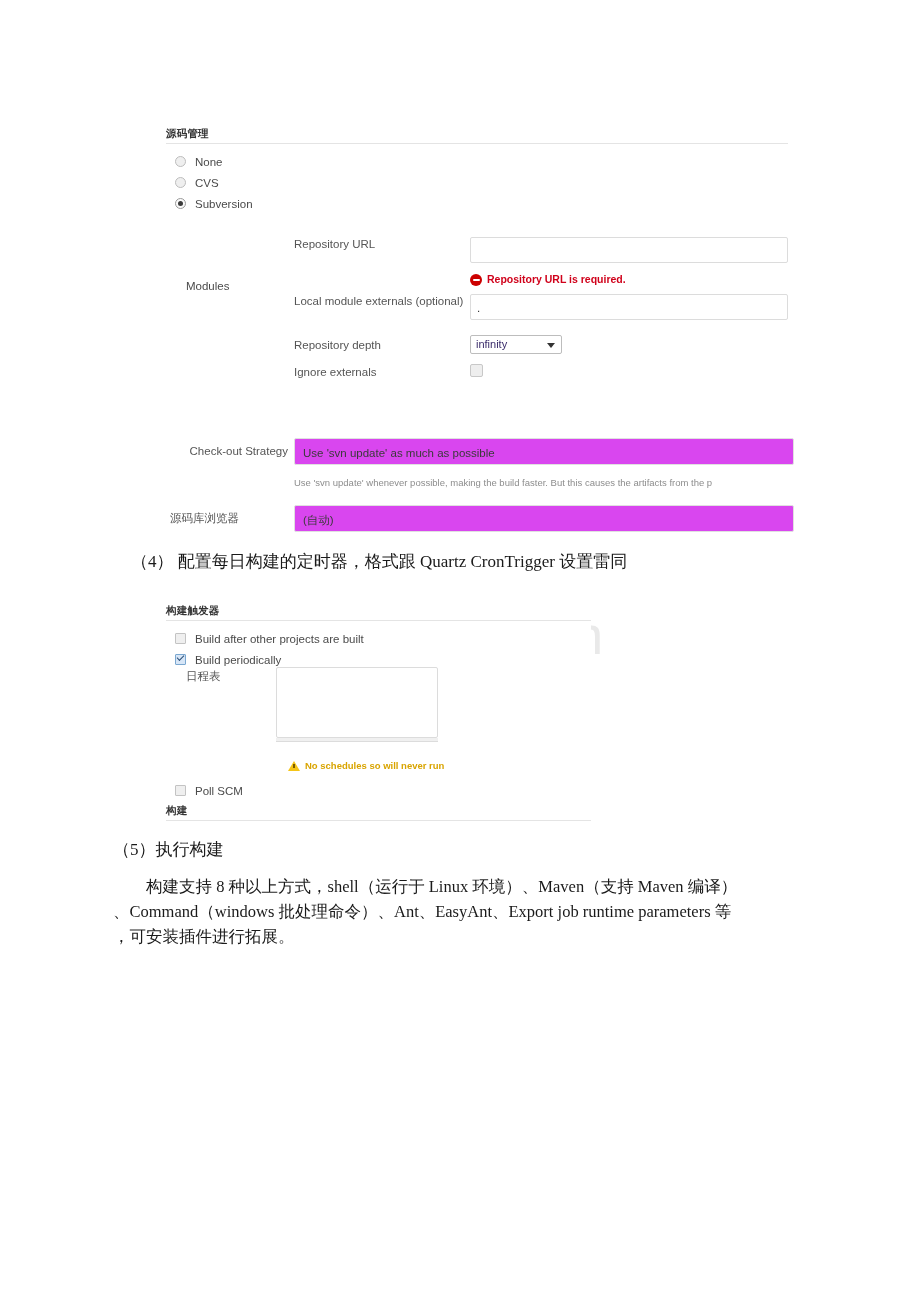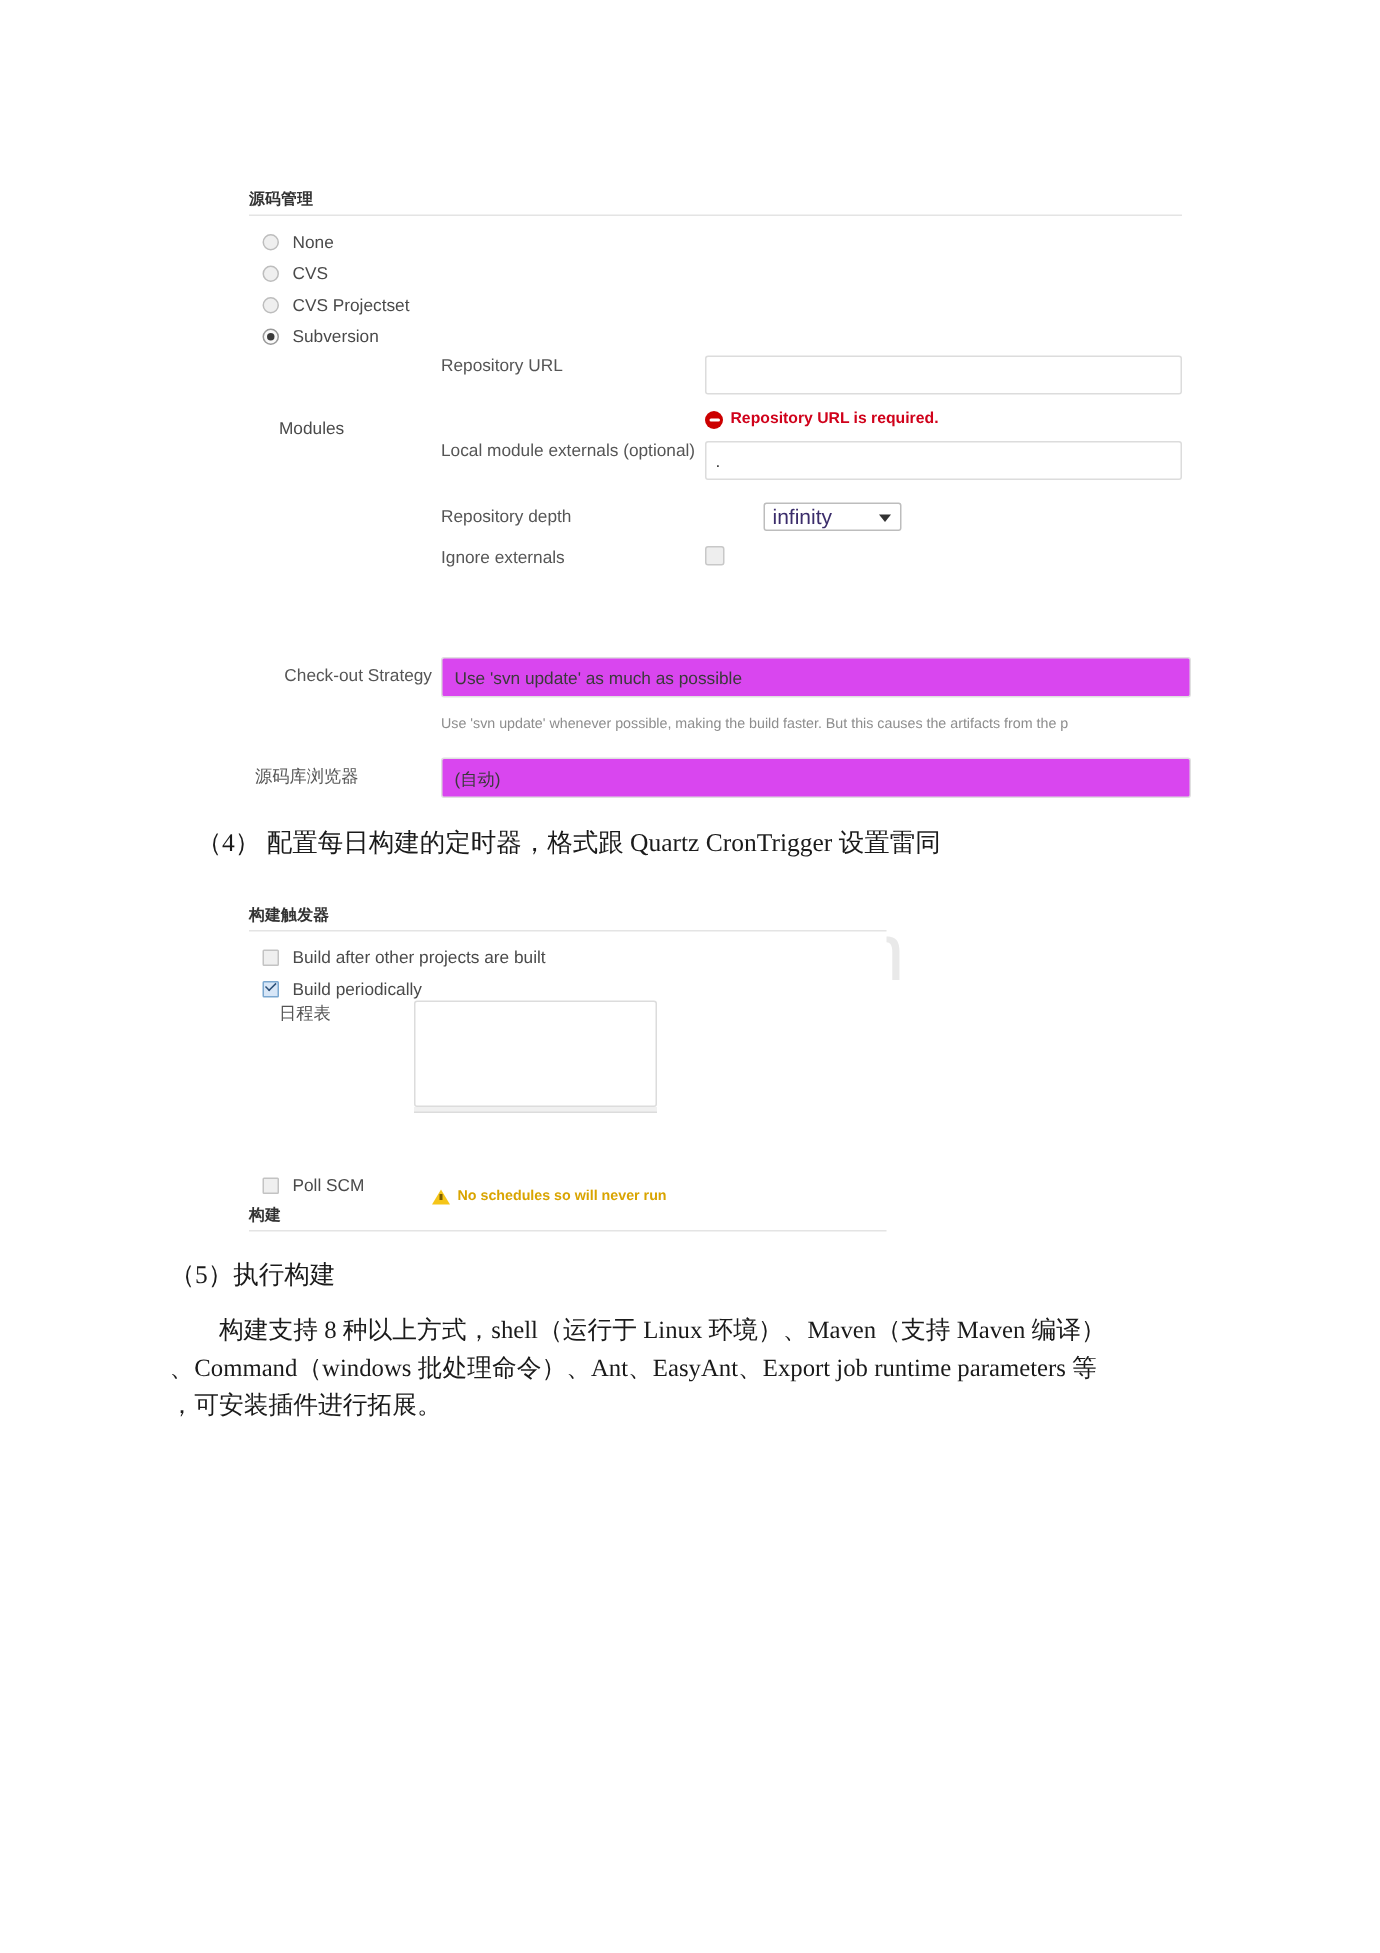--- a/index.html
+++ b/index.html
@@ -201,26 +201,25 @@
   }
 
   
   .fselect {
     box-sizing: border-box;
     border: 1px solid #bdbdbd;
     border-radius: 2px;
     background: #fff;
     width: 92px;
     height: 19px;
-    font-size: 14px;
+    font-size: 11px;
     color: #3b2d6b;
     padding-left: 5px;
     line-height: 17px;
     position: relative;
-    margin-left: 39px;
   }
   .fselect .caret {
     position: absolute;
     right: 6px;
     top: 7px;
     width: 0;
     height: 0;
     border-left: 4px solid transparent;
     border-right: 4px solid transparent;
     border-top: 5px solid #333;
@@ -275,21 +274,20 @@
   
   .warn {
     position: absolute;
     display: flex;
     align-items: center;
     gap: 5px;
     font-size: 9.5px;
     font-weight: bold;
     color: #d9a400;
     line-height: 12px;
-    margin-top: 32px;
   }
   .warn-icon {
     width: 0;
     height: 0;
     border-left: 6px solid transparent;
     border-right: 6px solid transparent;
     border-bottom: 10px solid #f5c518;
     position: relative;
     flex: 0 0 auto;
   }
@@ -350,24 +348,20 @@
 
     <div class="radio-row">
       <span class="radio"></span>
       <span class="radio-label">None</span>
     </div>
     <div class="radio-row">
       <span class="radio"></span>
       <span class="radio-label">CVS</span>
     </div>
     <div class="radio-row">
-      <span class="radio"></span>
-      <span class="radio-label">CVS Projectset</span>
-    </div>
-    <div class="radio-row">
       <span class="radio checked"></span>
       <span class="radio-label">Subversion</span>
     </div>
 
     <div class="modules-label">Modules</div>
 
     <div class="frow" style="left:128px; top:110px;">
       <div class="flabel" style="width:176px;">Repository URL</div>
       <div class="ftext wide"></div>
     </div>

